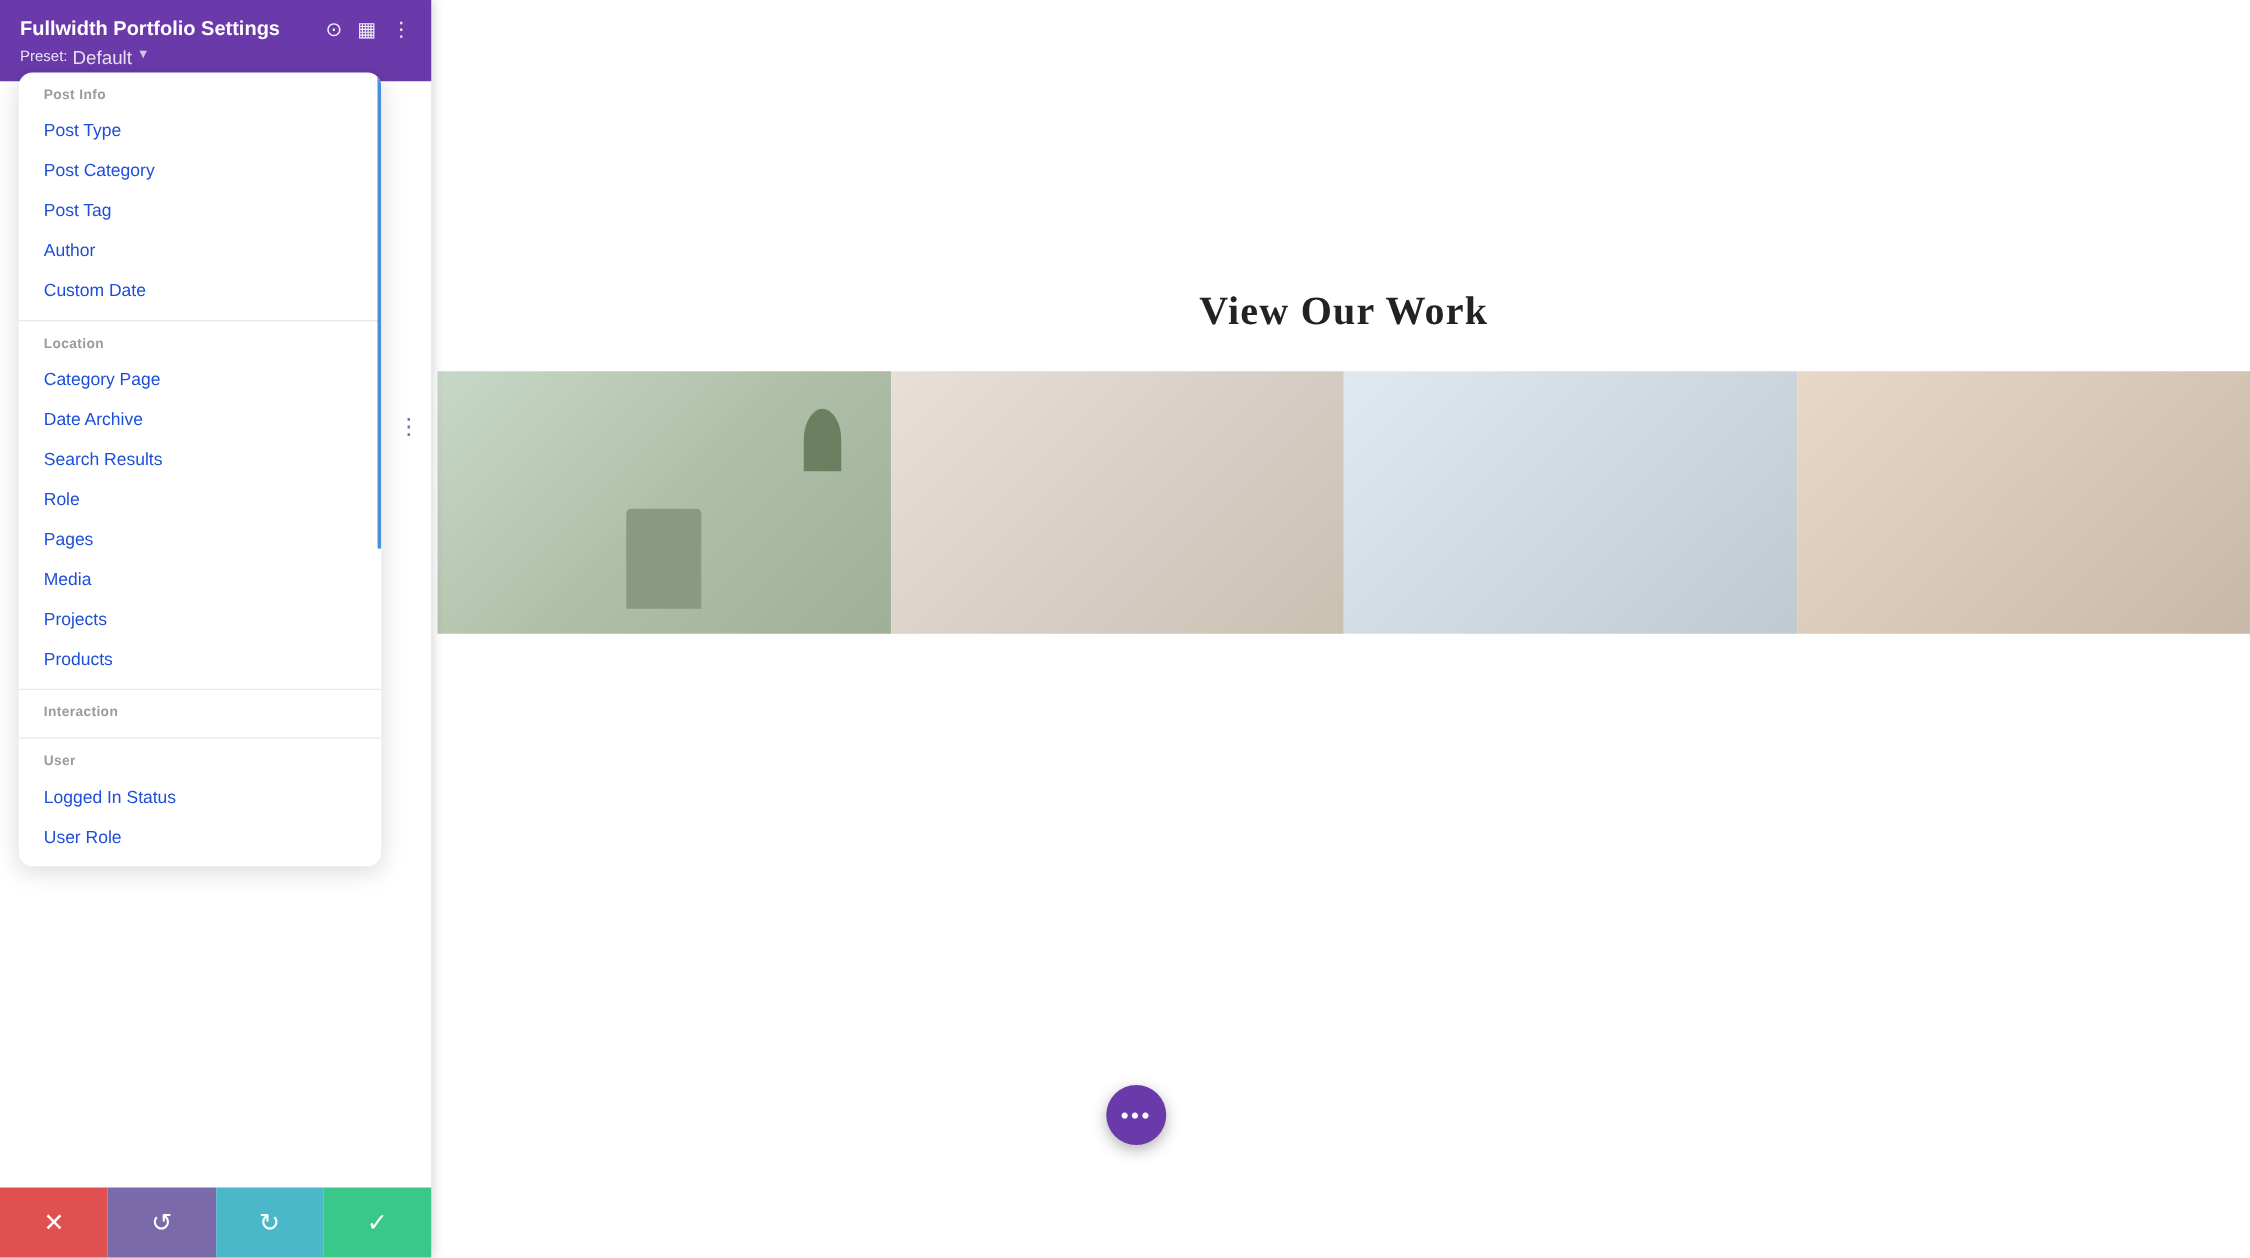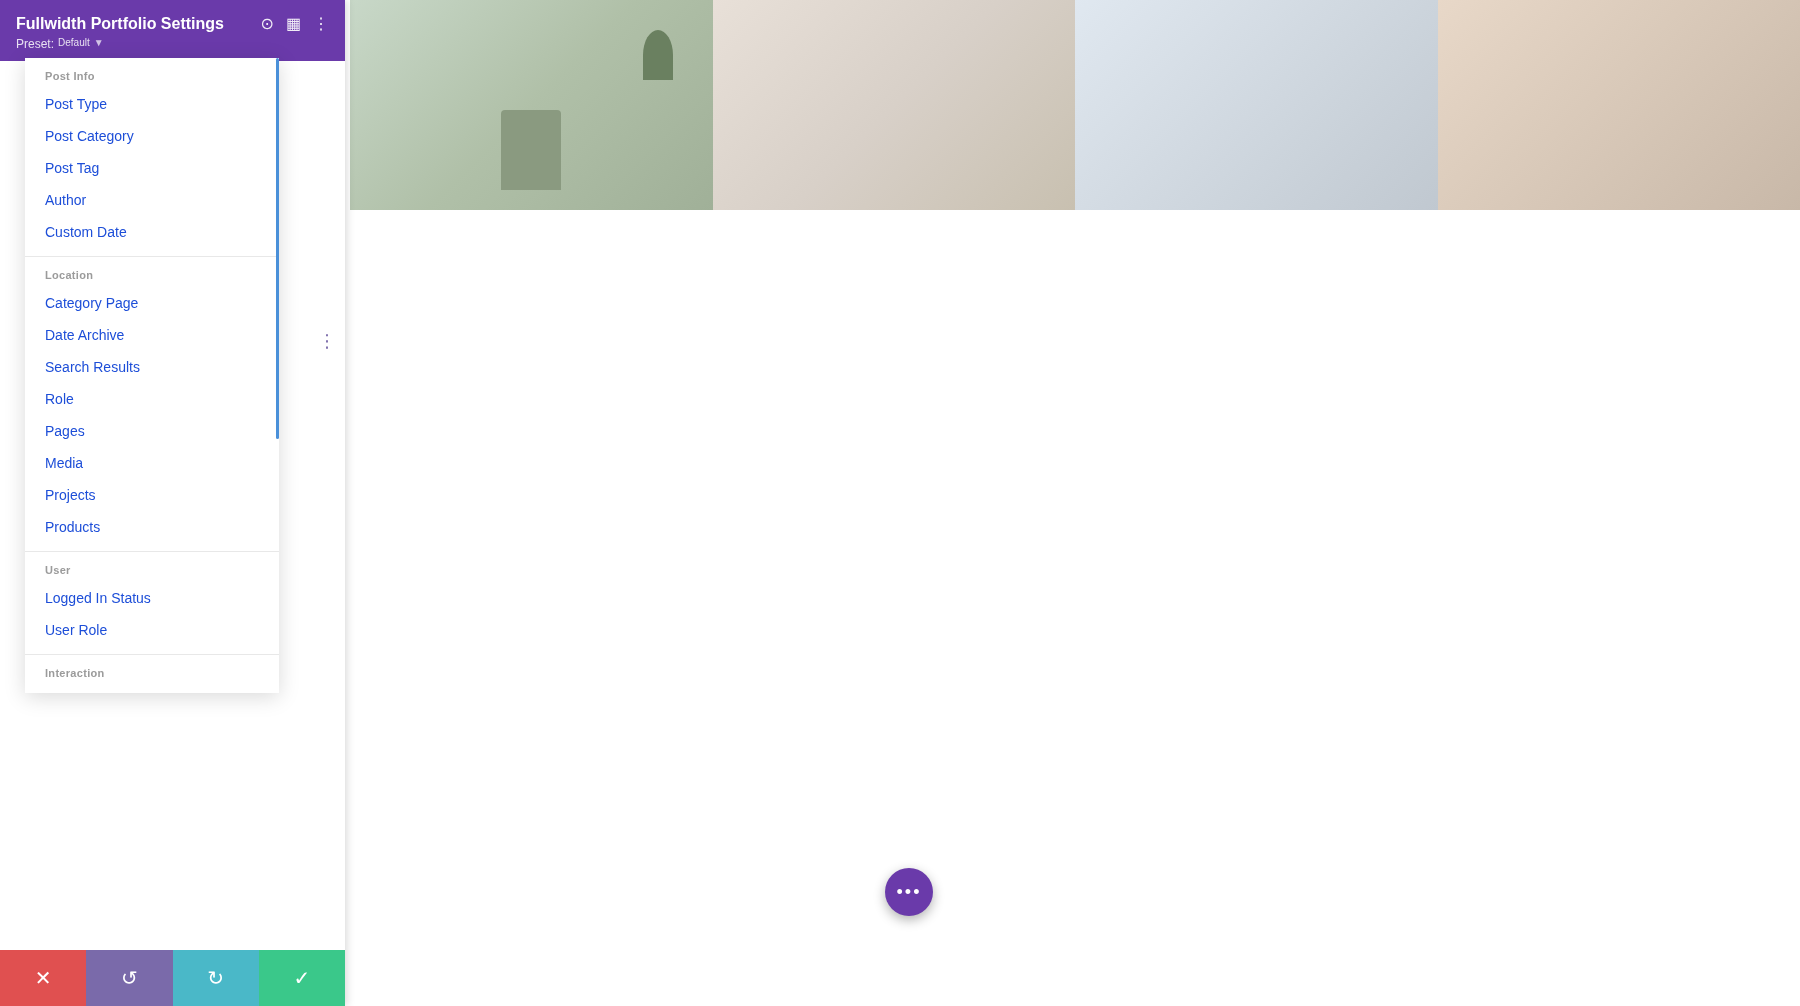--- a/index.html
+++ b/index.html
@@ -122,36 +122,36 @@
       gap: 4px;
     }
 
     .preset-label {
       color: rgba(255,255,255,0.85);
       font-size: 12px;
     }
 
     .preset-value {
       color: rgba(255,255,255,0.85);
-      font-size: 10px;
+      font-size: 15px;
     }
 
     .preset-arrow {
       color: rgba(255,255,255,0.7);
       font-size: 10px;
     }
 
     
     .dropdown-area {
       position: absolute;
       top: 58px;
-      left: 25px;
-      width: 254px;
+      left: 15px;
+      width: 290px;
       background: #fff;
-      border-radius: 0;
+      border-radius: 11px;
       box-shadow: 0 4px 20px rgba(0,0,0,0.15);
       z-index: 100;
       overflow: hidden;
     }
 
     .menu-section {
       padding: 12px 0 8px;
     }
 
     .menu-section + .menu-section {
@@ -241,20 +241,21 @@
       background: #4a90d9;
       border-radius: 2px;
     }
   </style>
 </head>
 <body>
 
 <div class="main-content">
 
   <div class="preview-area">
+    <div class="preview-title">View Our Work</div>
     <div class="image-strip">
       <div class="img-cell img-cell-1"></div>
       <div class="img-cell img-cell-2"></div>
       <div class="img-cell img-cell-3"></div>
       <div class="img-cell img-cell-4"></div>
     </div>
   </div>
 
   <div class="sidebar">
 
@@ -291,27 +292,27 @@
         <button class="menu-item">Date Archive</button>
         <button class="menu-item">Search Results</button>
         <button class="menu-item">Role</button>
         <button class="menu-item">Pages</button>
         <button class="menu-item">Media</button>
         <button class="menu-item">Projects</button>
         <button class="menu-item">Products</button>
       </div>
 
       <div class="menu-section">
+        <div class="section-label">Interaction</div>
+      </div>
+
+      <div class="menu-section">
         <div class="section-label">User</div>
         <button class="menu-item">Logged In Status</button>
         <button class="menu-item">User Role</button>
-      </div>
-
-      <div class="menu-section">
-        <div class="section-label">Interaction</div>
       </div>
 
       <div class="scroll-indicator"></div>
     </div>
 
     <div style="position:absolute; top: 330px; left: 318px; z-index: 200;">
       <span style="color: #7a6aaa; font-size: 18px;">⋮</span>
     </div>
 
   </div>

